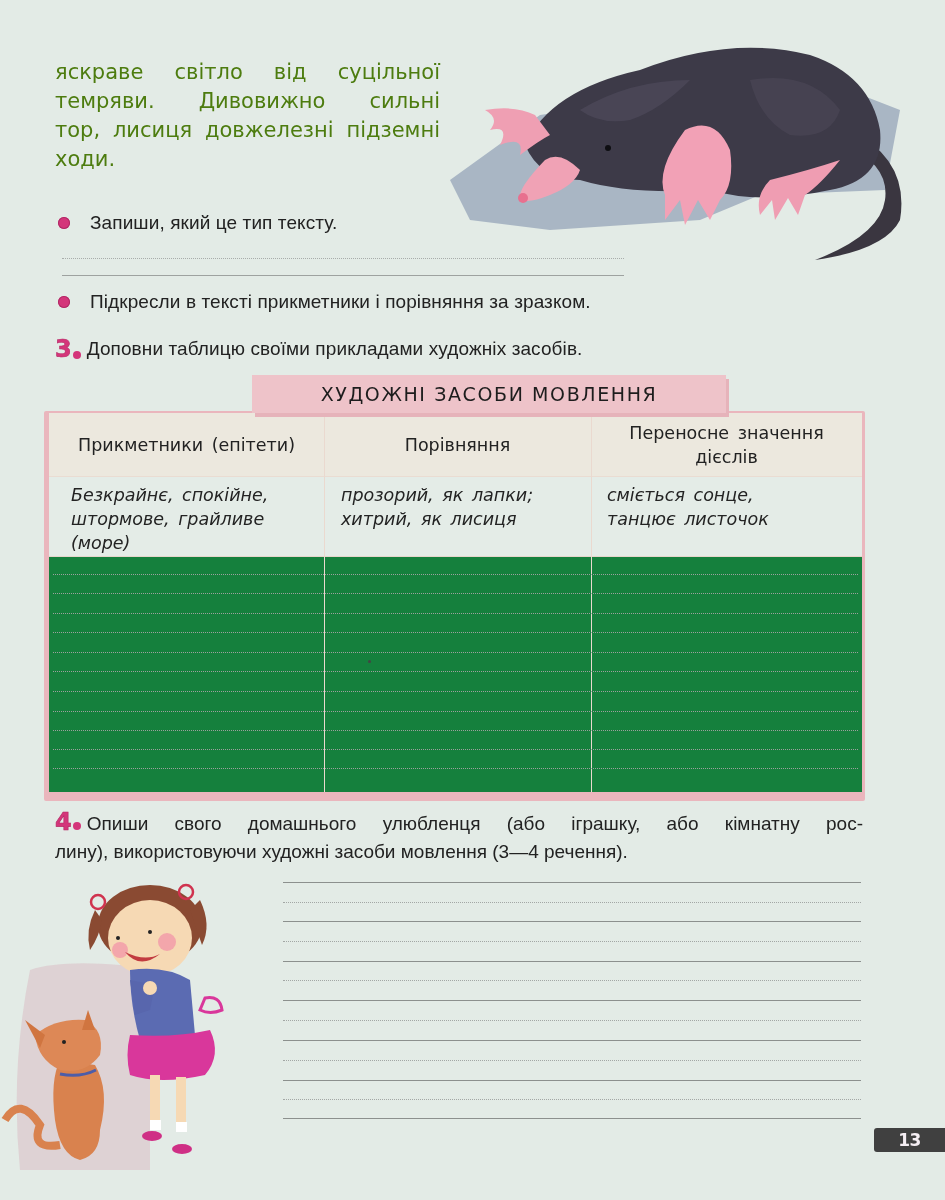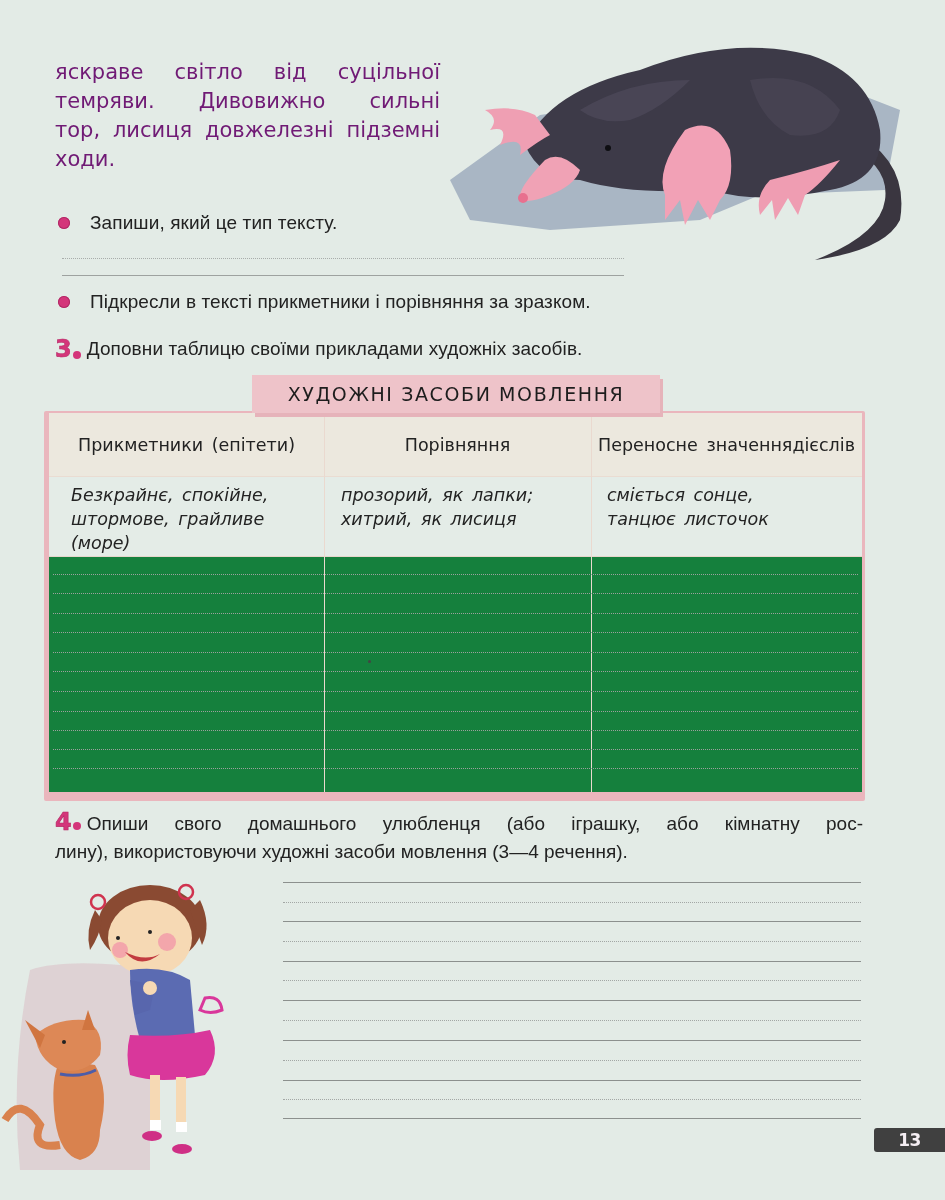--- a/index.html
+++ b/index.html
@@ -10,21 +10,21 @@
       color: #1d1d1d;
       position: relative;
     }
     .page { position: absolute; inset: 0; }
 
     
     .passage {
       position: absolute; left: 55px; top: 58px; width: 385px;
       font-family: "DejaVu Sans", sans-serif;
       font-size: 21px; line-height: 29px; text-align: justify;
-      color: #701a75;
+      color: #4d7c0f;
     }
     .passage span { display: block; text-align: justify; text-align-last: justify; }
     .passage span.last { text-align-last: left; }
 
     
     .mole { position: absolute; left: 430px; top: 20px; width: 490px; height: 260px; }
 
     
     .task-line {
       position: absolute; left: 55px;
@@ -47,21 +47,21 @@
       display: inline-block; width: 8px; height: 8px; border-radius: 50%;
       background: #d4357a; margin-right: 6px; align-self: flex-end; margin-bottom: 4px;
     }
 
     .answer-line { position: absolute; left: 62px; width: 562px; }
     .dotted { border-top: 1px dotted #a9adab; }
     .solid { border-top: 1px solid #9ea2a0; }
 
     
     .banner {
-      position: absolute; left: 252px; top: 375px; width: 408px; height: 38px;
+      position: absolute; left: 252px; top: 375px; width: 474px; height: 38px;
       background: #eec3c9;
       display: flex; align-items: center; justify-content: center;
       font-family: "DejaVu Sans", sans-serif;
       font-size: 19px; letter-spacing: 1.6px; color: #1d1d1d;
       box-shadow: 3px 4px 0 #e6b3ba;
     }
 
     
     .tbl-wrap {
       position: absolute; left: 44px; top: 411px; width: 821px; height: 390px;
@@ -180,21 +180,21 @@
   <div class="tbl-wrap">
     <div class="tbl">
       <div class="tbl-head"></div>
       <div class="ex-row"></div>
 
       <div class="col-line" style="left:275px;"></div>
       <div class="col-line" style="left:542px;"></div>
 
       <div class="th" style="left:0; width:275px;">Прикметники (епітети)</div>
       <div class="th" style="left:275px; width:267px;">Порівняння</div>
-      <div class="th" style="left:542px; width:271px; flex-direction:row;">
+      <div class="th" style="left:542px; width:271px; flex-direction:column;">
         <span>Переносне значення</span>
         <span>дієслів</span>
       </div>
 
       <div class="td" style="left:22px; top:70px;">
         <span>Безкрайнє, спокійне,</span>
         <span>штормове, грайливе</span>
         <span>(море)</span>
       </div>
       <div class="td" style="left:292px; top:70px;">

